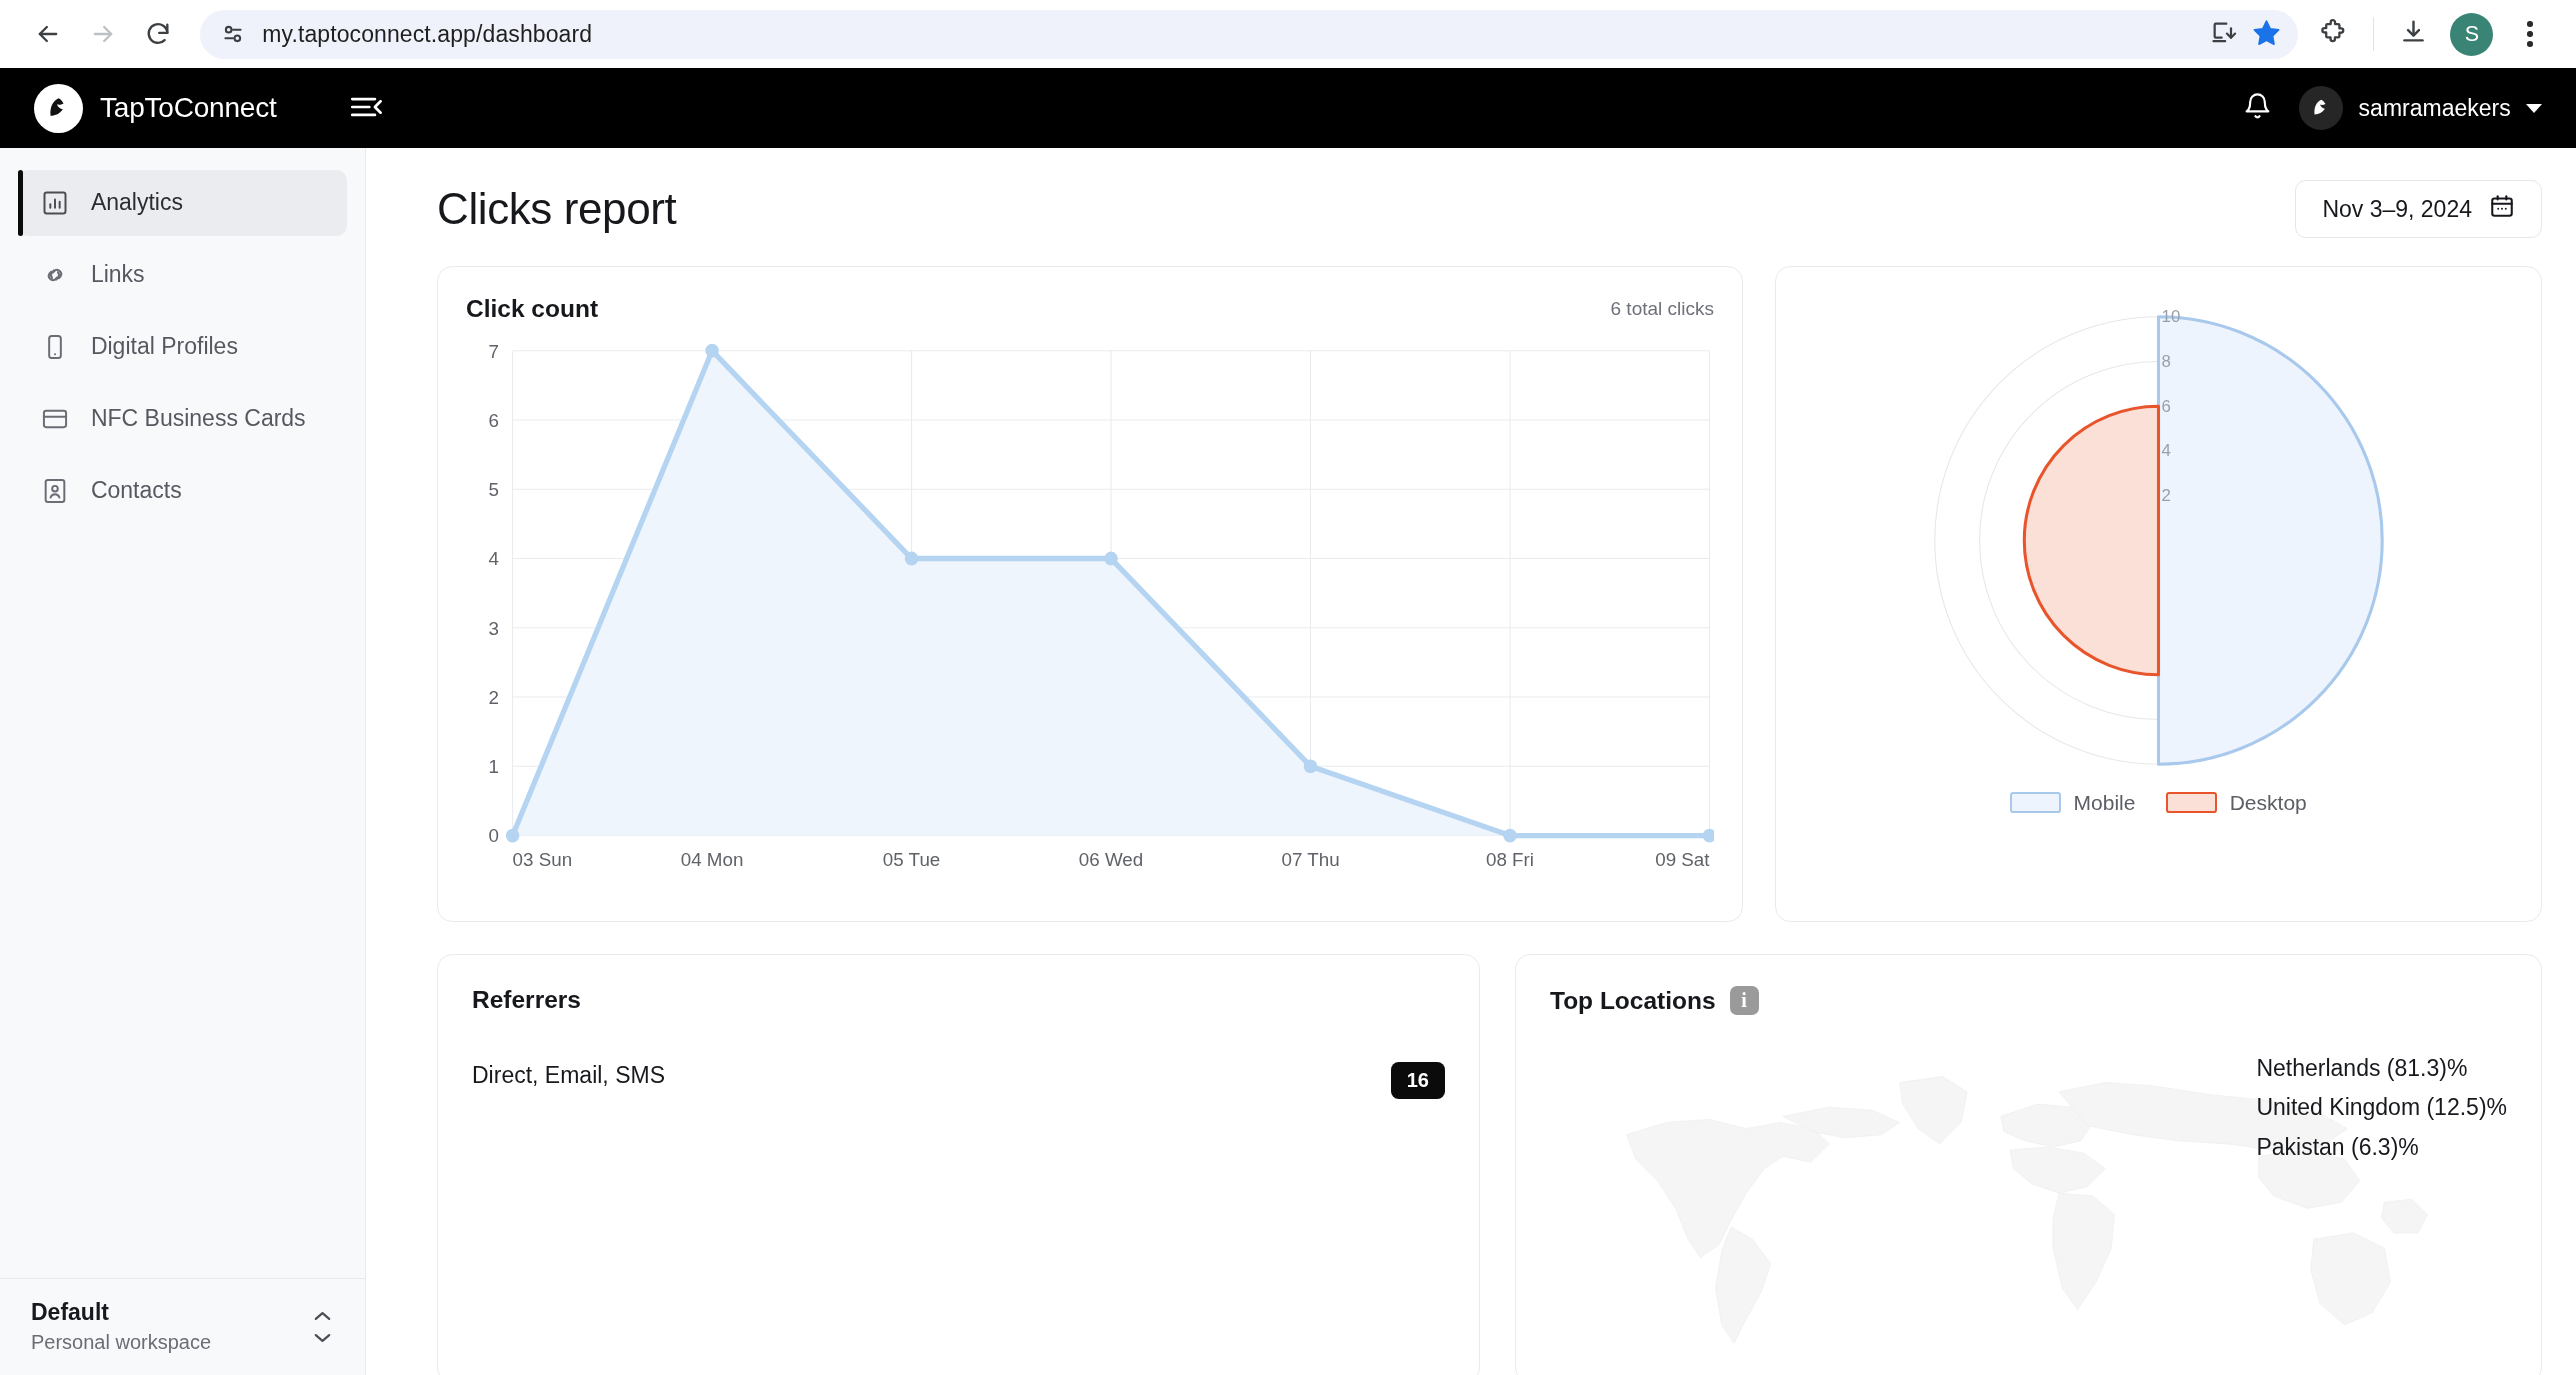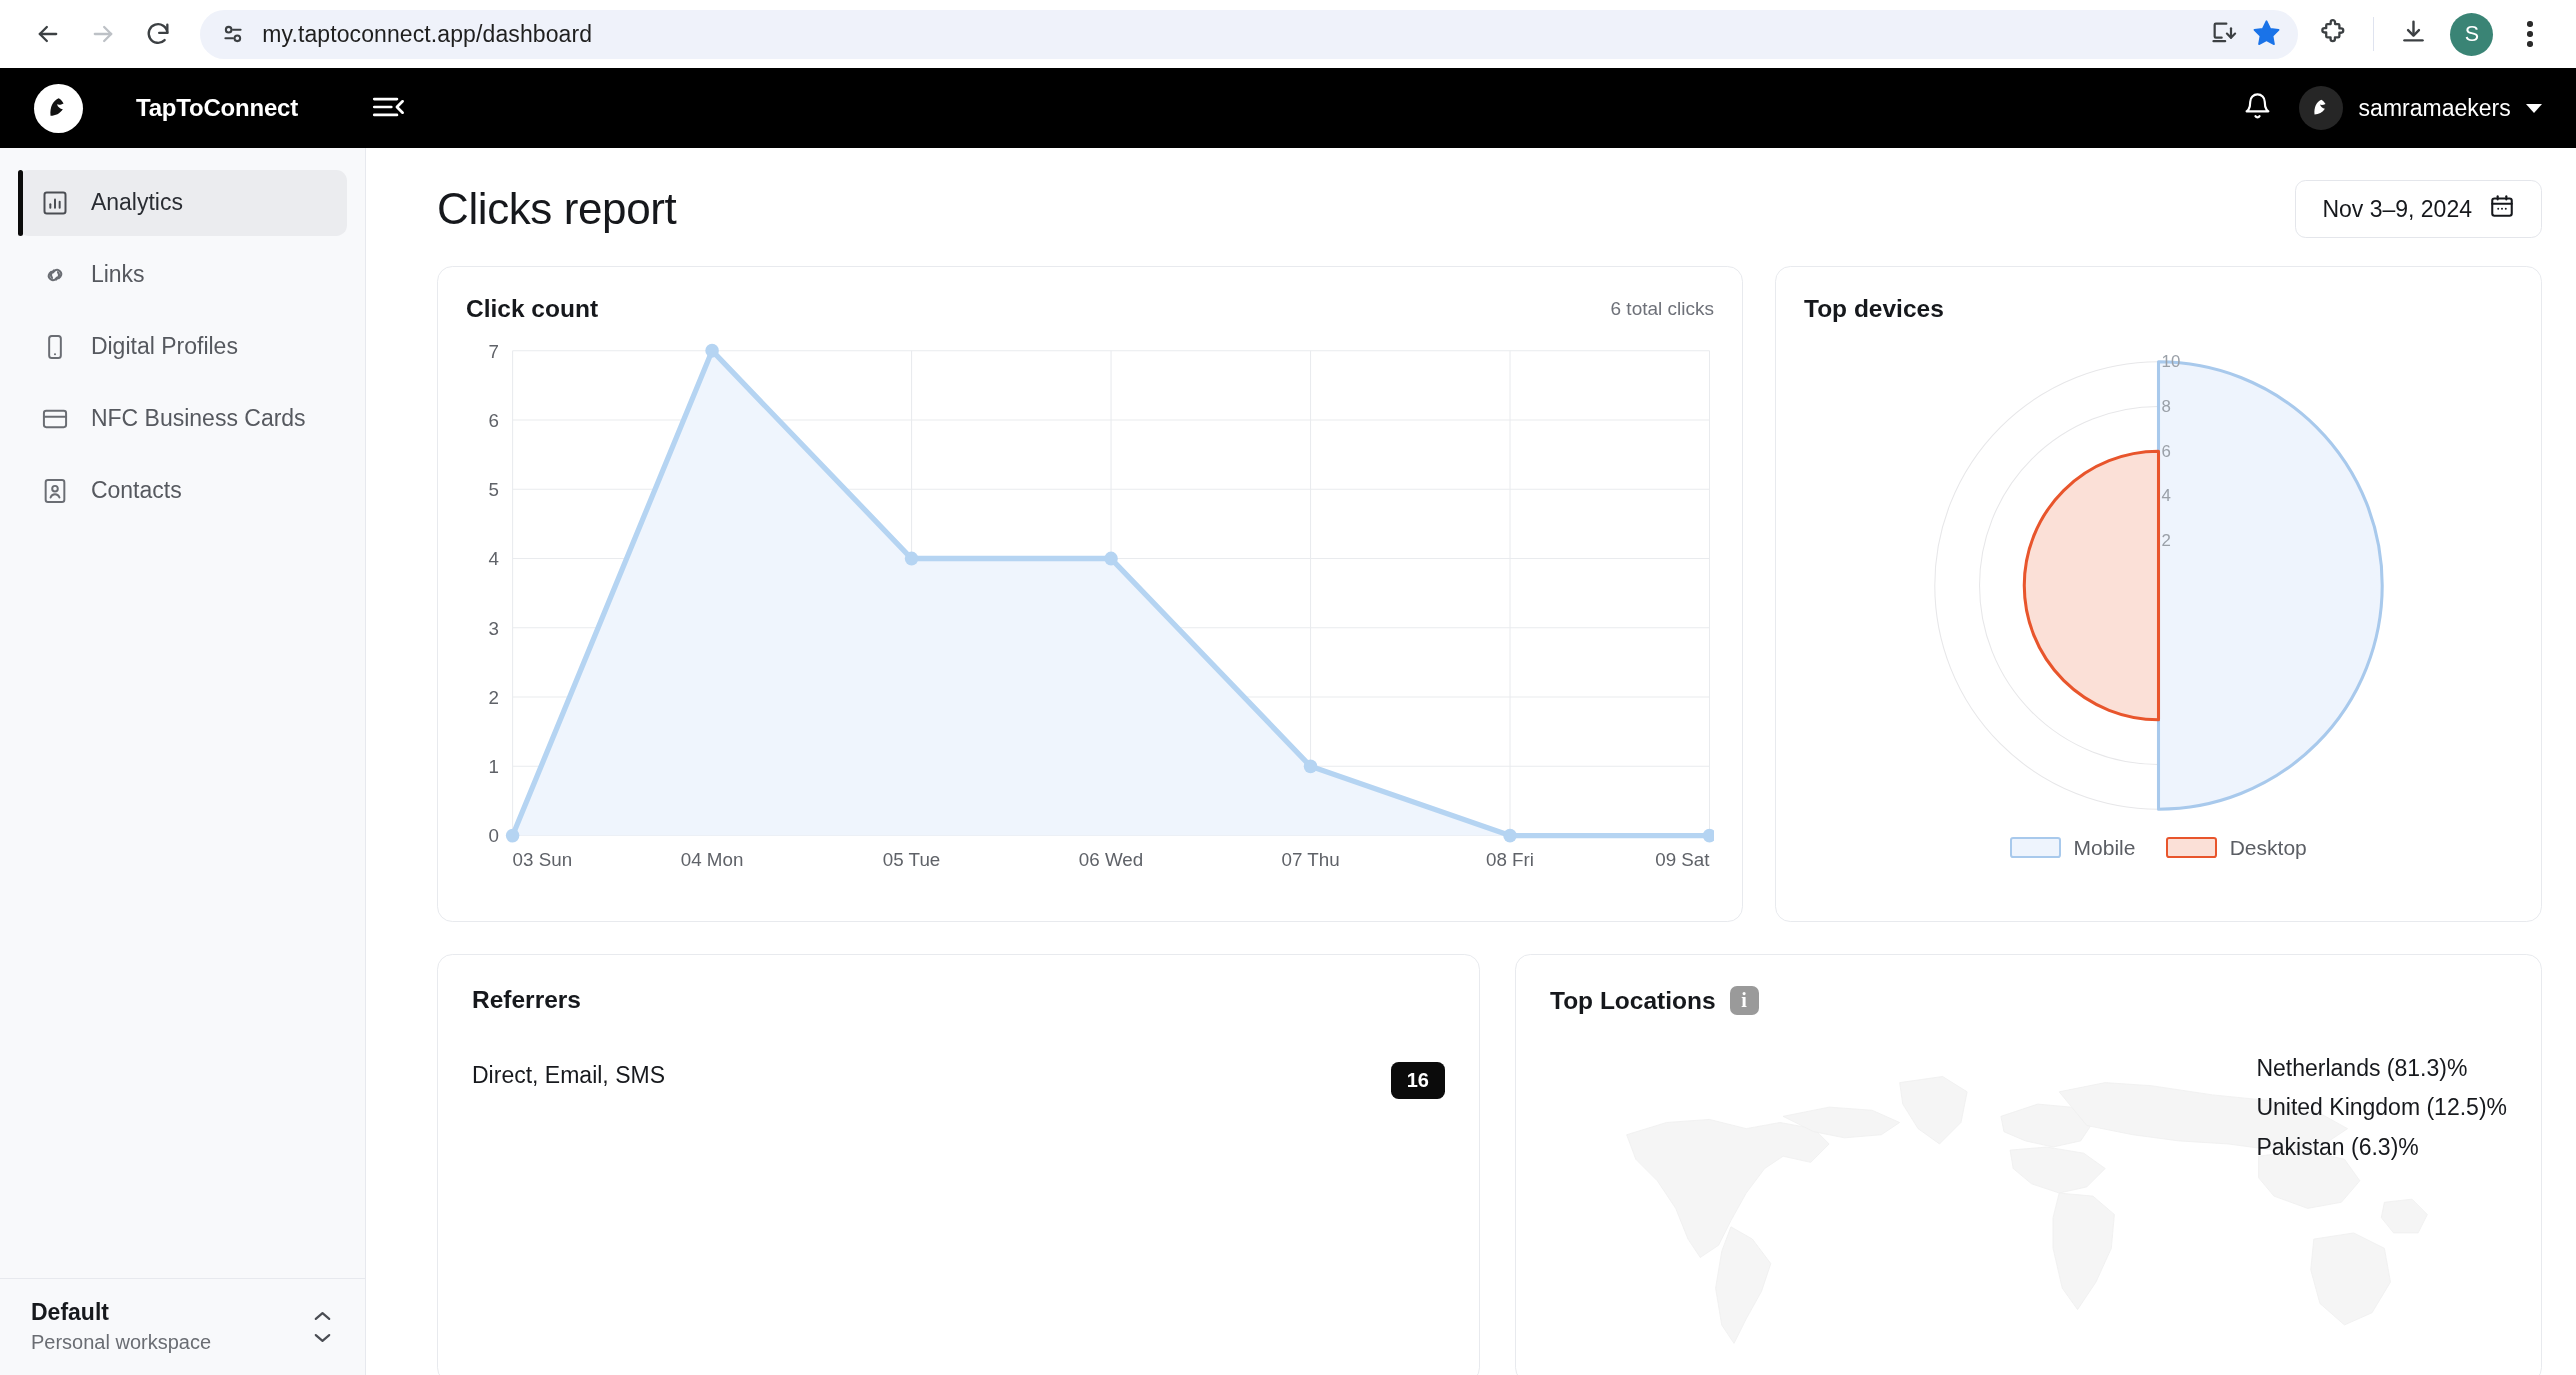--- a/index.html
+++ b/index.html
@@ -66,21 +66,21 @@
   .app-header {
     height: 80px; background: #000000; color: #ffffff;
     display: flex; align-items: center; padding: 0 34px;
     flex: 0 0 auto;
   }
   .brand { display: flex; align-items: center; gap: 17px; }
   .brand-logo {
     width: 49px; height: 49px; border-radius: 50%;
     background: #ffffff; display:flex; align-items:center; justify-content:center;
   }
-  .brand-name { font-size: 24px; font-weight: 700; letter-spacing: -0.2px; margin-left: 36px; }
+  .brand-name { font-size: 28px; font-weight: 400; letter-spacing: -0.2px; }
   .hamburger { margin-left: 69px; width: 43px; height: 43px; display:flex; align-items:center; justify-content:center; }
   .header-right { margin-left: auto; display: flex; align-items: center; gap: 20px; }
   .bell { width: 43px; height: 43px; display:flex; align-items:center; justify-content:center; }
   .user-chip { display: flex; align-items: center; gap: 15.3px; }
   .user-avatar {
     width: 44px; height: 44px; border-radius: 50%;
     background: #262626; display:flex; align-items:center; justify-content:center;
   }
   .user-name { font-size: 23px; color: #ffffff; }
   .caret-down {
@@ -483,23 +483,20 @@
                 <circle cx="592.6666666666666" cy="284.8571428571429" r="9" fill="#b5d4f2"></circle>
                 <circle cx="858" cy="284.8571428571429" r="9" fill="#b5d4f2"></circle>
                 <circle cx="1123.3333333333333" cy="555.7142857142858" r="9" fill="#b5d4f2"></circle>
                 <circle cx="1388.6666666666667" cy="646" r="9" fill="#b5d4f2"></circle>
                 <circle cx="1654" cy="646" r="9" fill="#b5d4f2"></circle>
               </svg>
           </div>
         </div>
 
         <div class="card card-devices">
-          <div class="card-head">
-            <div class="card-title">Top devices</div>
-          </div>
           <div class="radarwrap">
             <svg id="radar-svg" width="475" height="475" viewBox="0 0 620 620">
                 <circle cx="310" cy="310" r="58.400000000000006" fill="none" stroke="#e7e7e9" stroke-width="1.4"></circle>
                 <circle cx="310" cy="310" r="116.80000000000001" fill="none" stroke="#e7e7e9" stroke-width="1.4"></circle>
                 <circle cx="310" cy="310" r="175.2" fill="none" stroke="#e7e7e9" stroke-width="1.4"></circle>
                 <circle cx="310" cy="310" r="233.60000000000002" fill="none" stroke="#e7e7e9" stroke-width="1.4"></circle>
                 <circle cx="310" cy="310" r="292" fill="none" stroke="#e7e7e9" stroke-width="1.4"></circle>
                 <path d="M 310 18 A 292 292 0 0 1 310 602 Z" fill="#eef4fd" stroke="#a8c9ec" stroke-width="4" stroke-linejoin="round"></path>
                 <path d="M 310 134.8 A 175.2 175.2 0 0 0 310 485.2 Z" fill="#fbe0d7" stroke="#e8552c" stroke-width="4" stroke-linejoin="round"></path>
                 <text x="314" y="258.6" text-anchor="start" class="rlabel">2</text>

